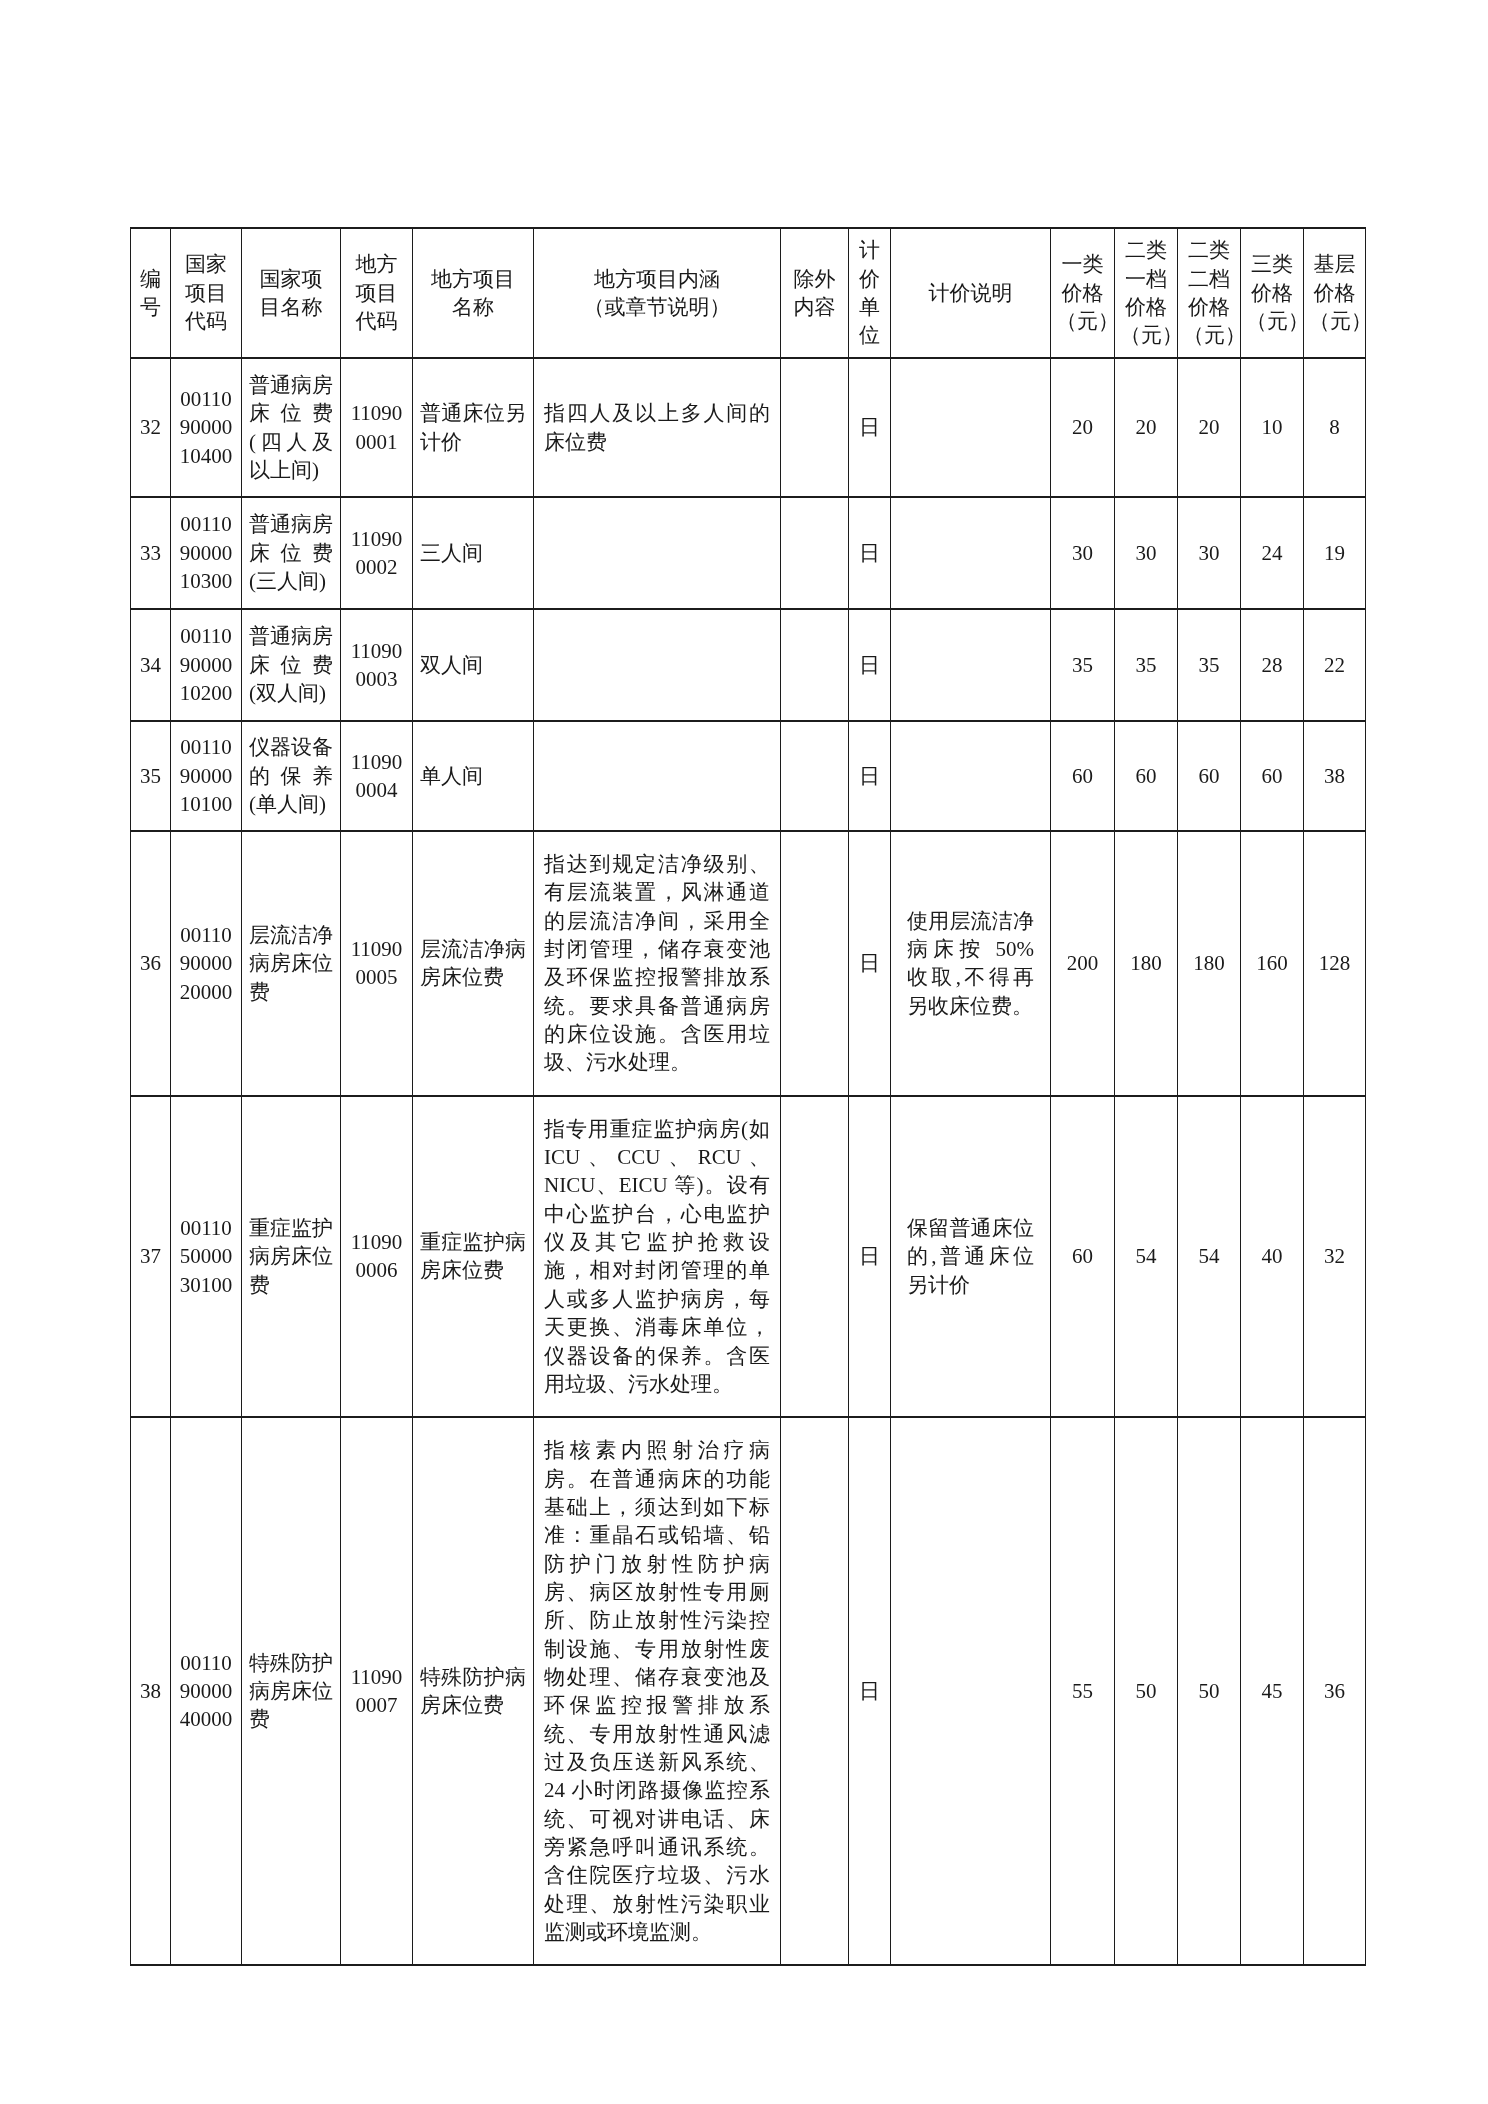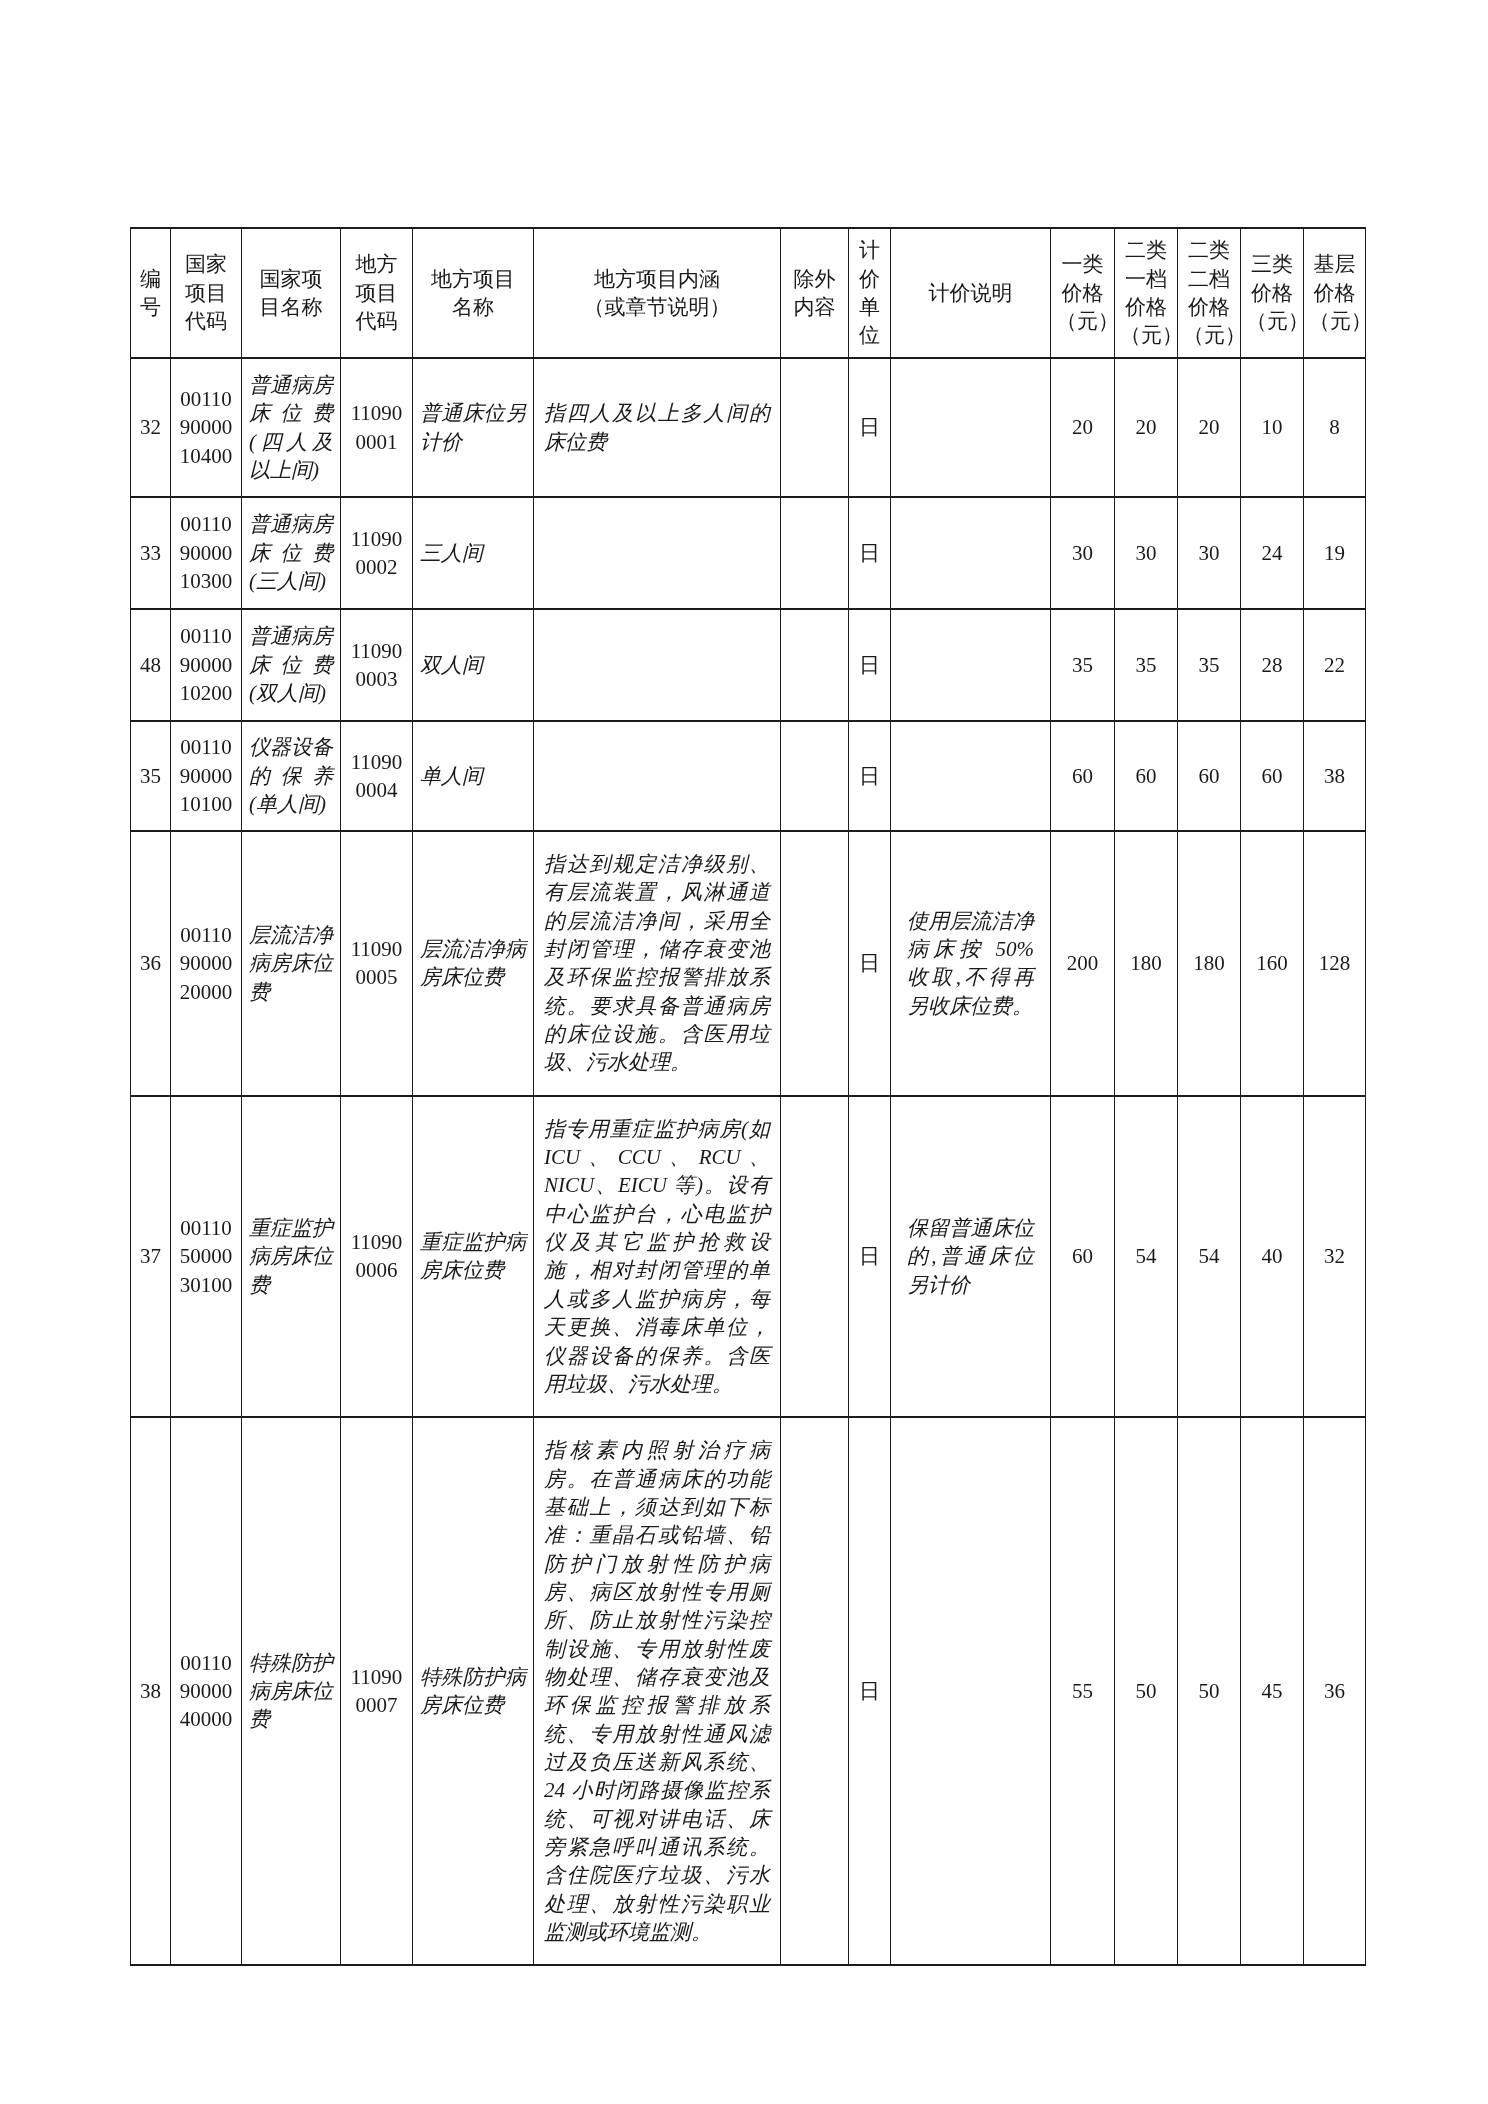--- a/index.html
+++ b/index.html
@@ -28,21 +28,21 @@
     border-top: 2.5px solid #1c1c1c;
     border-bottom: 2.5px solid #1c1c1c;
     vertical-align: middle;
     padding: 2px 5px;
     font-weight: normal;
     overflow: hidden;
   }
   .fee-table thead tr { height: 130px; }
   .fee-table th { text-align: center; white-space: pre-line; }
   td.c { text-align: center; }
-  td.j { text-align: justify; font-style: italic; }
+  td.j { text-align: justify; }
   td.name { padding: 2px 7px; }
   td.desc { padding: 18px 10px; }
   td.note { padding: 2px 16px; }
   tr.r32 { height: 139px; }
   tr.r33 { height: 112px; }
   tr.r34 { height: 112px; }
   tr.r35 { height: 110px; }
   tr.r36 { height: 238px; }
   tr.r37 { height: 289px; }
   tr.r38 { height: 518px; }
@@ -151,21 +151,21 @@
         <td class="c"></td>
         <td class="c">日</td>
         <td class="j note"></td>
         <td class="c">30</td>
         <td class="c">30</td>
         <td class="c">30</td>
         <td class="c">24</td>
         <td class="c">19</td>
       </tr>
       <tr class="r34">
-        <td class="c">48</td>
+        <td class="c">34</td>
         <td class="c">00110 90000 10200</td>
         <td class="j name">普通病房床位费(双人间)</td>
         <td class="c">11090 0003</td>
         <td class="j name">双人间</td>
         <td class="j desc"></td>
         <td class="c"></td>
         <td class="c">日</td>
         <td class="j note"></td>
         <td class="c">35</td>
         <td class="c">35</td>

